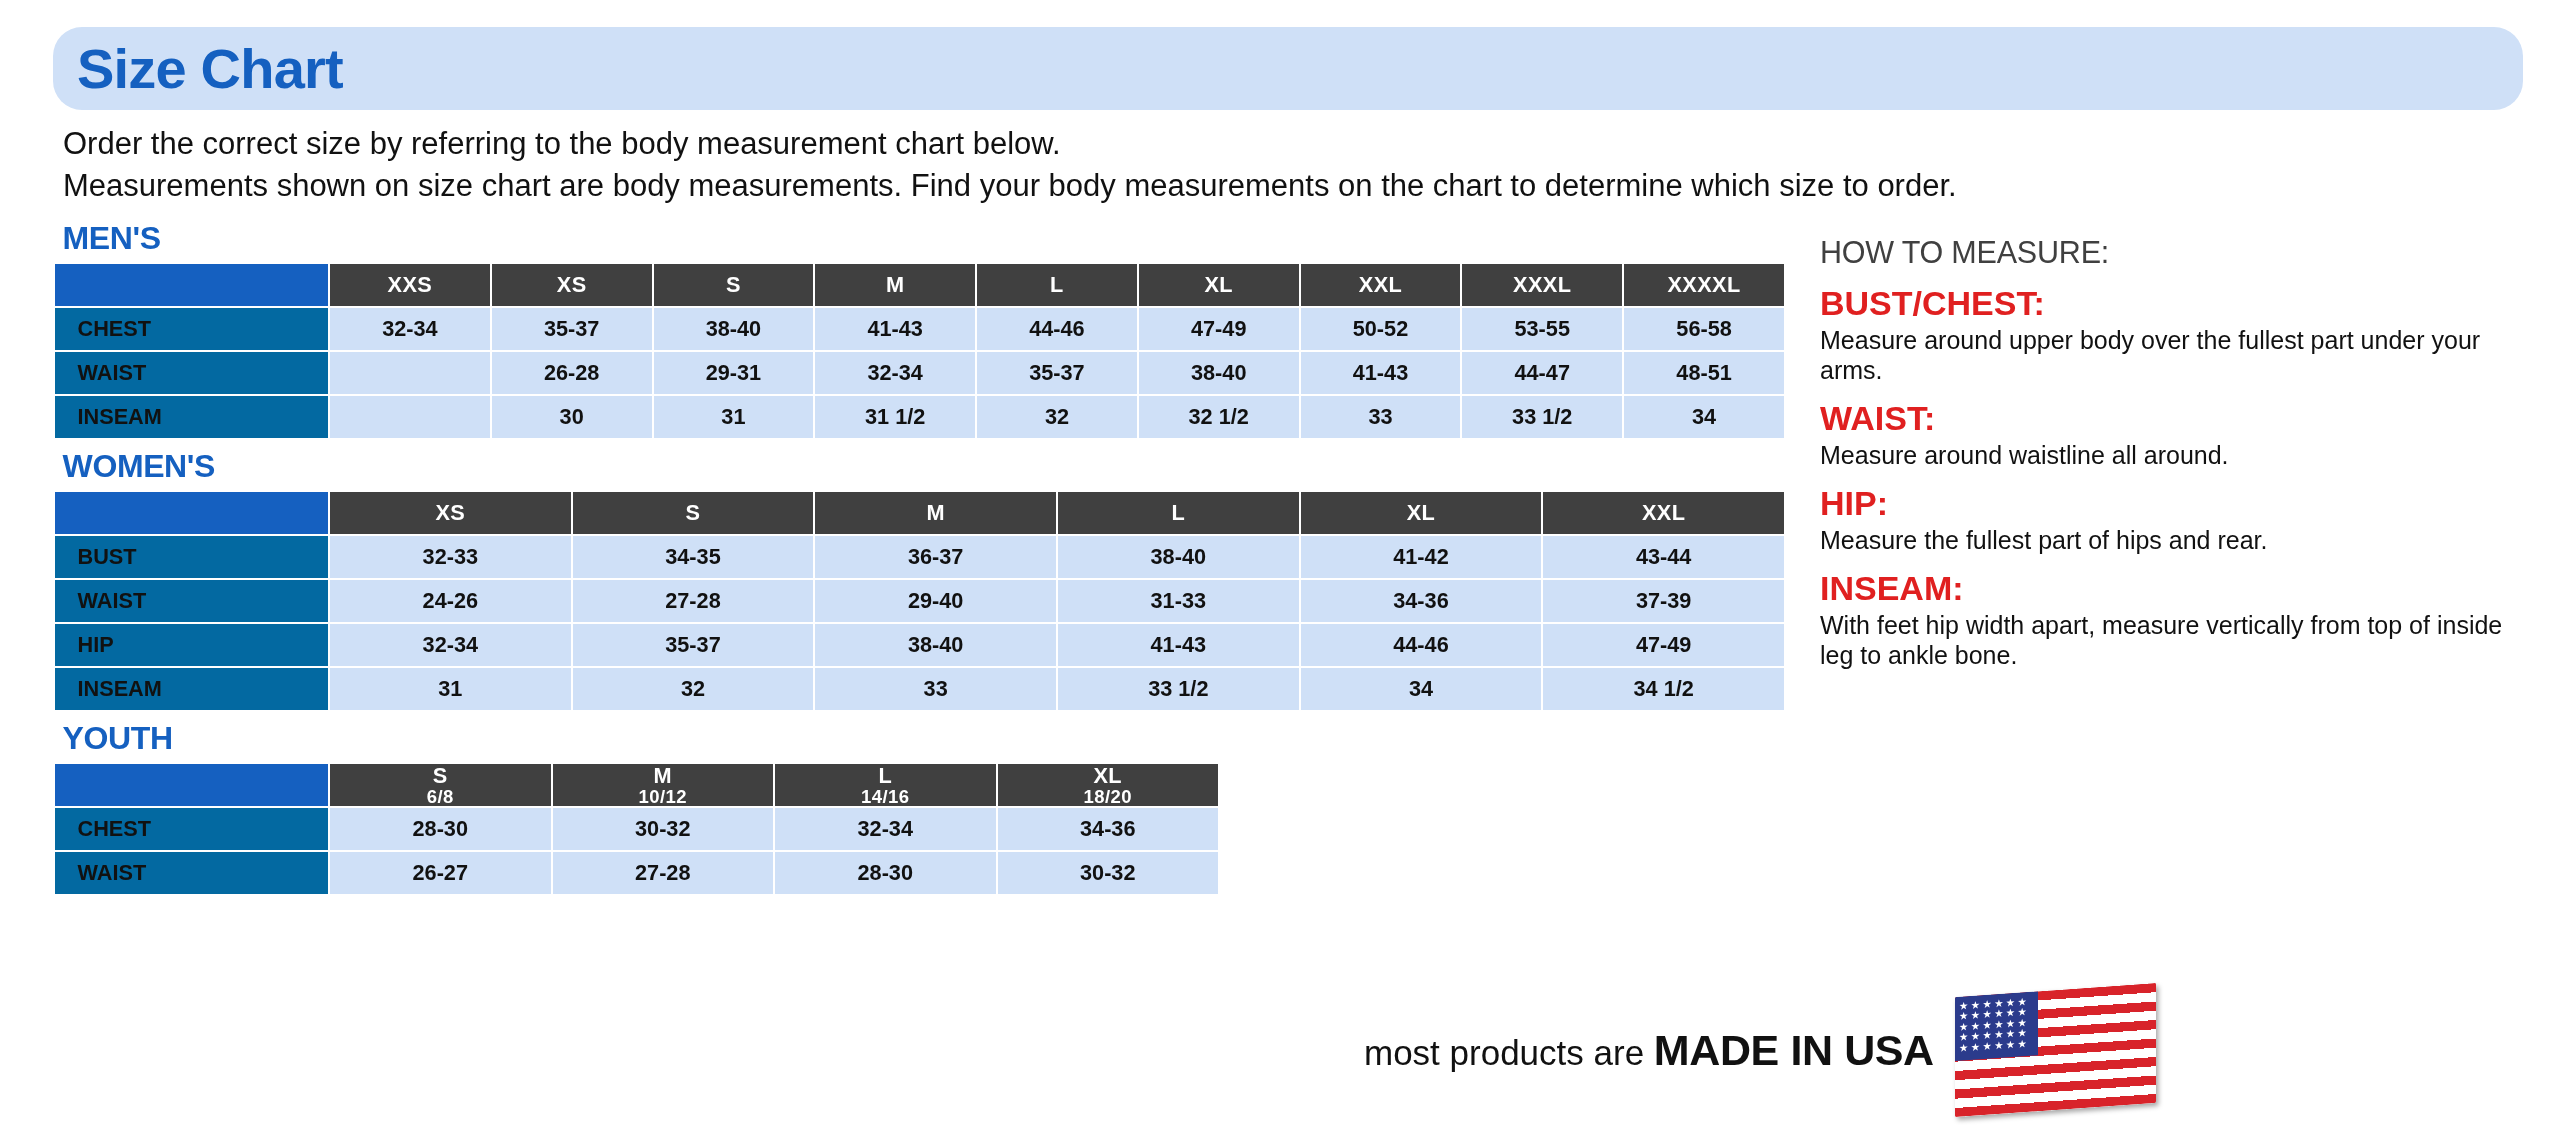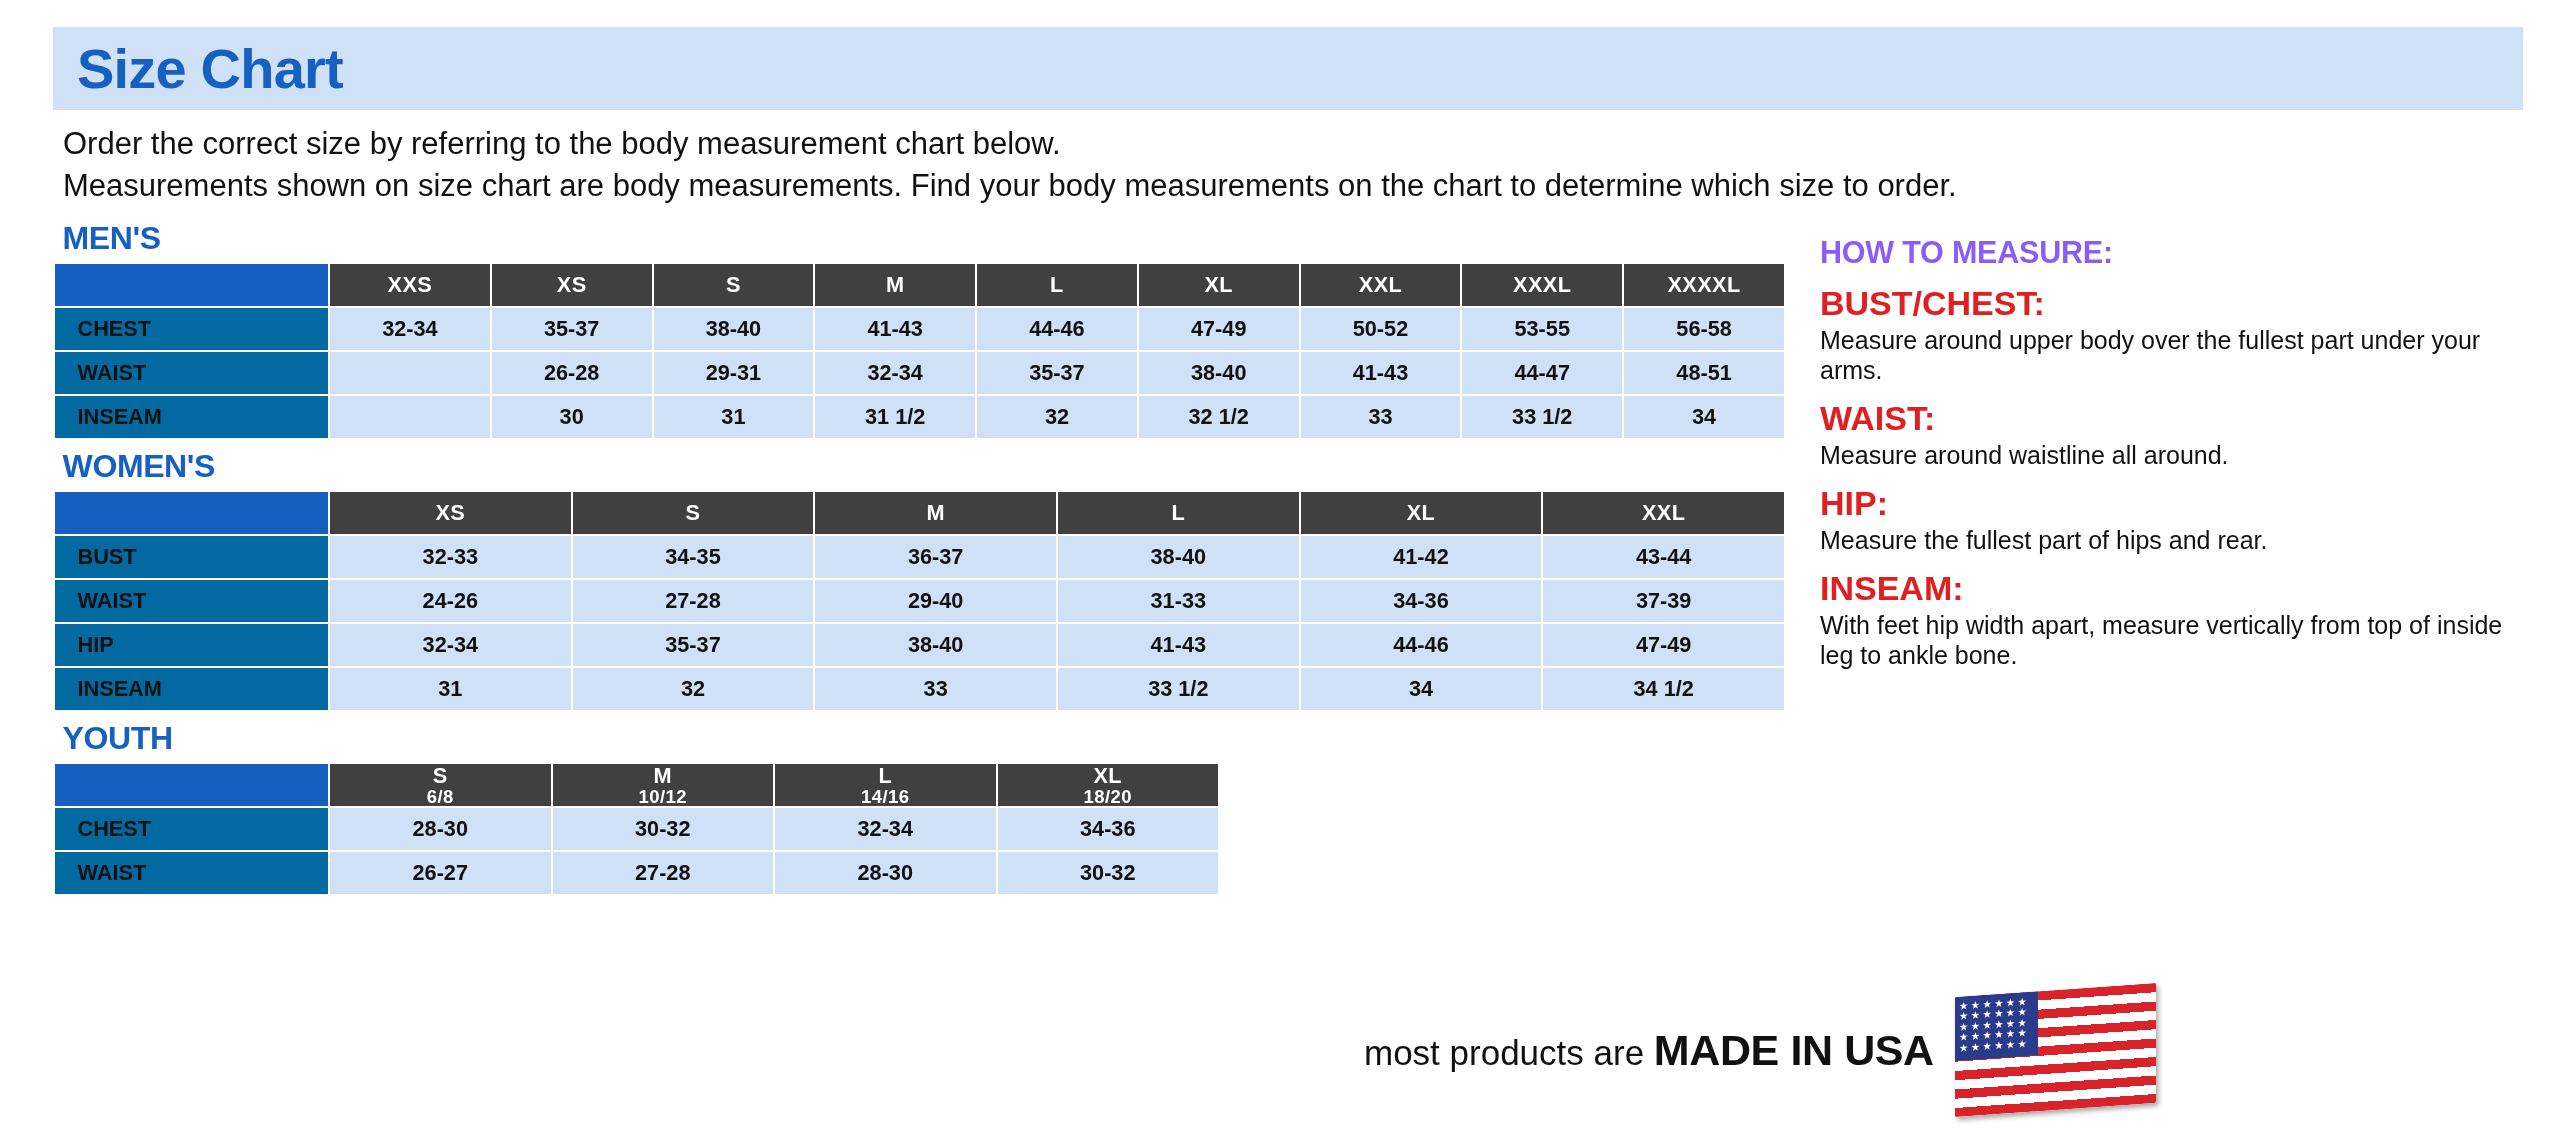--- a/index.html
+++ b/index.html
@@ -22,20 +22,21 @@
     padding: 0;
   }
 
   
   .banner {
     margin: 27px 53px 0 53px;
     background: #cfe0f7;
     height: 83px;
     display: flex;
     align-items: center;
+    border-radius: 29px;
   }
   .banner-title {
     font-size: 56px;
     font-weight: bold;
     color: #1560c0;
     letter-spacing: -0.8px;
     padding-left: 24px;
     line-height: 1;
   }
 
@@ -119,22 +120,22 @@
   }
 
   
   .men col.c0 { width: 273px; }
   .women col.c0 { width: 273px; }
   .youth col.c0 { width: 273px; }
 
   
   .help-title {
     font-size: 30.5px;
-    font-weight: bold;
-    color: #8b5cf6;
+    font-weight: normal;
+    color: #404040;
     margin: 0 0 11.2px 0;
     letter-spacing: -0.2px;
   }
   .help-term {
     font-size: 34px;
     font-weight: bold;
     color: #e02020;
     margin: 14.4px 0 1.6px 0;
   }
   .help-text {

